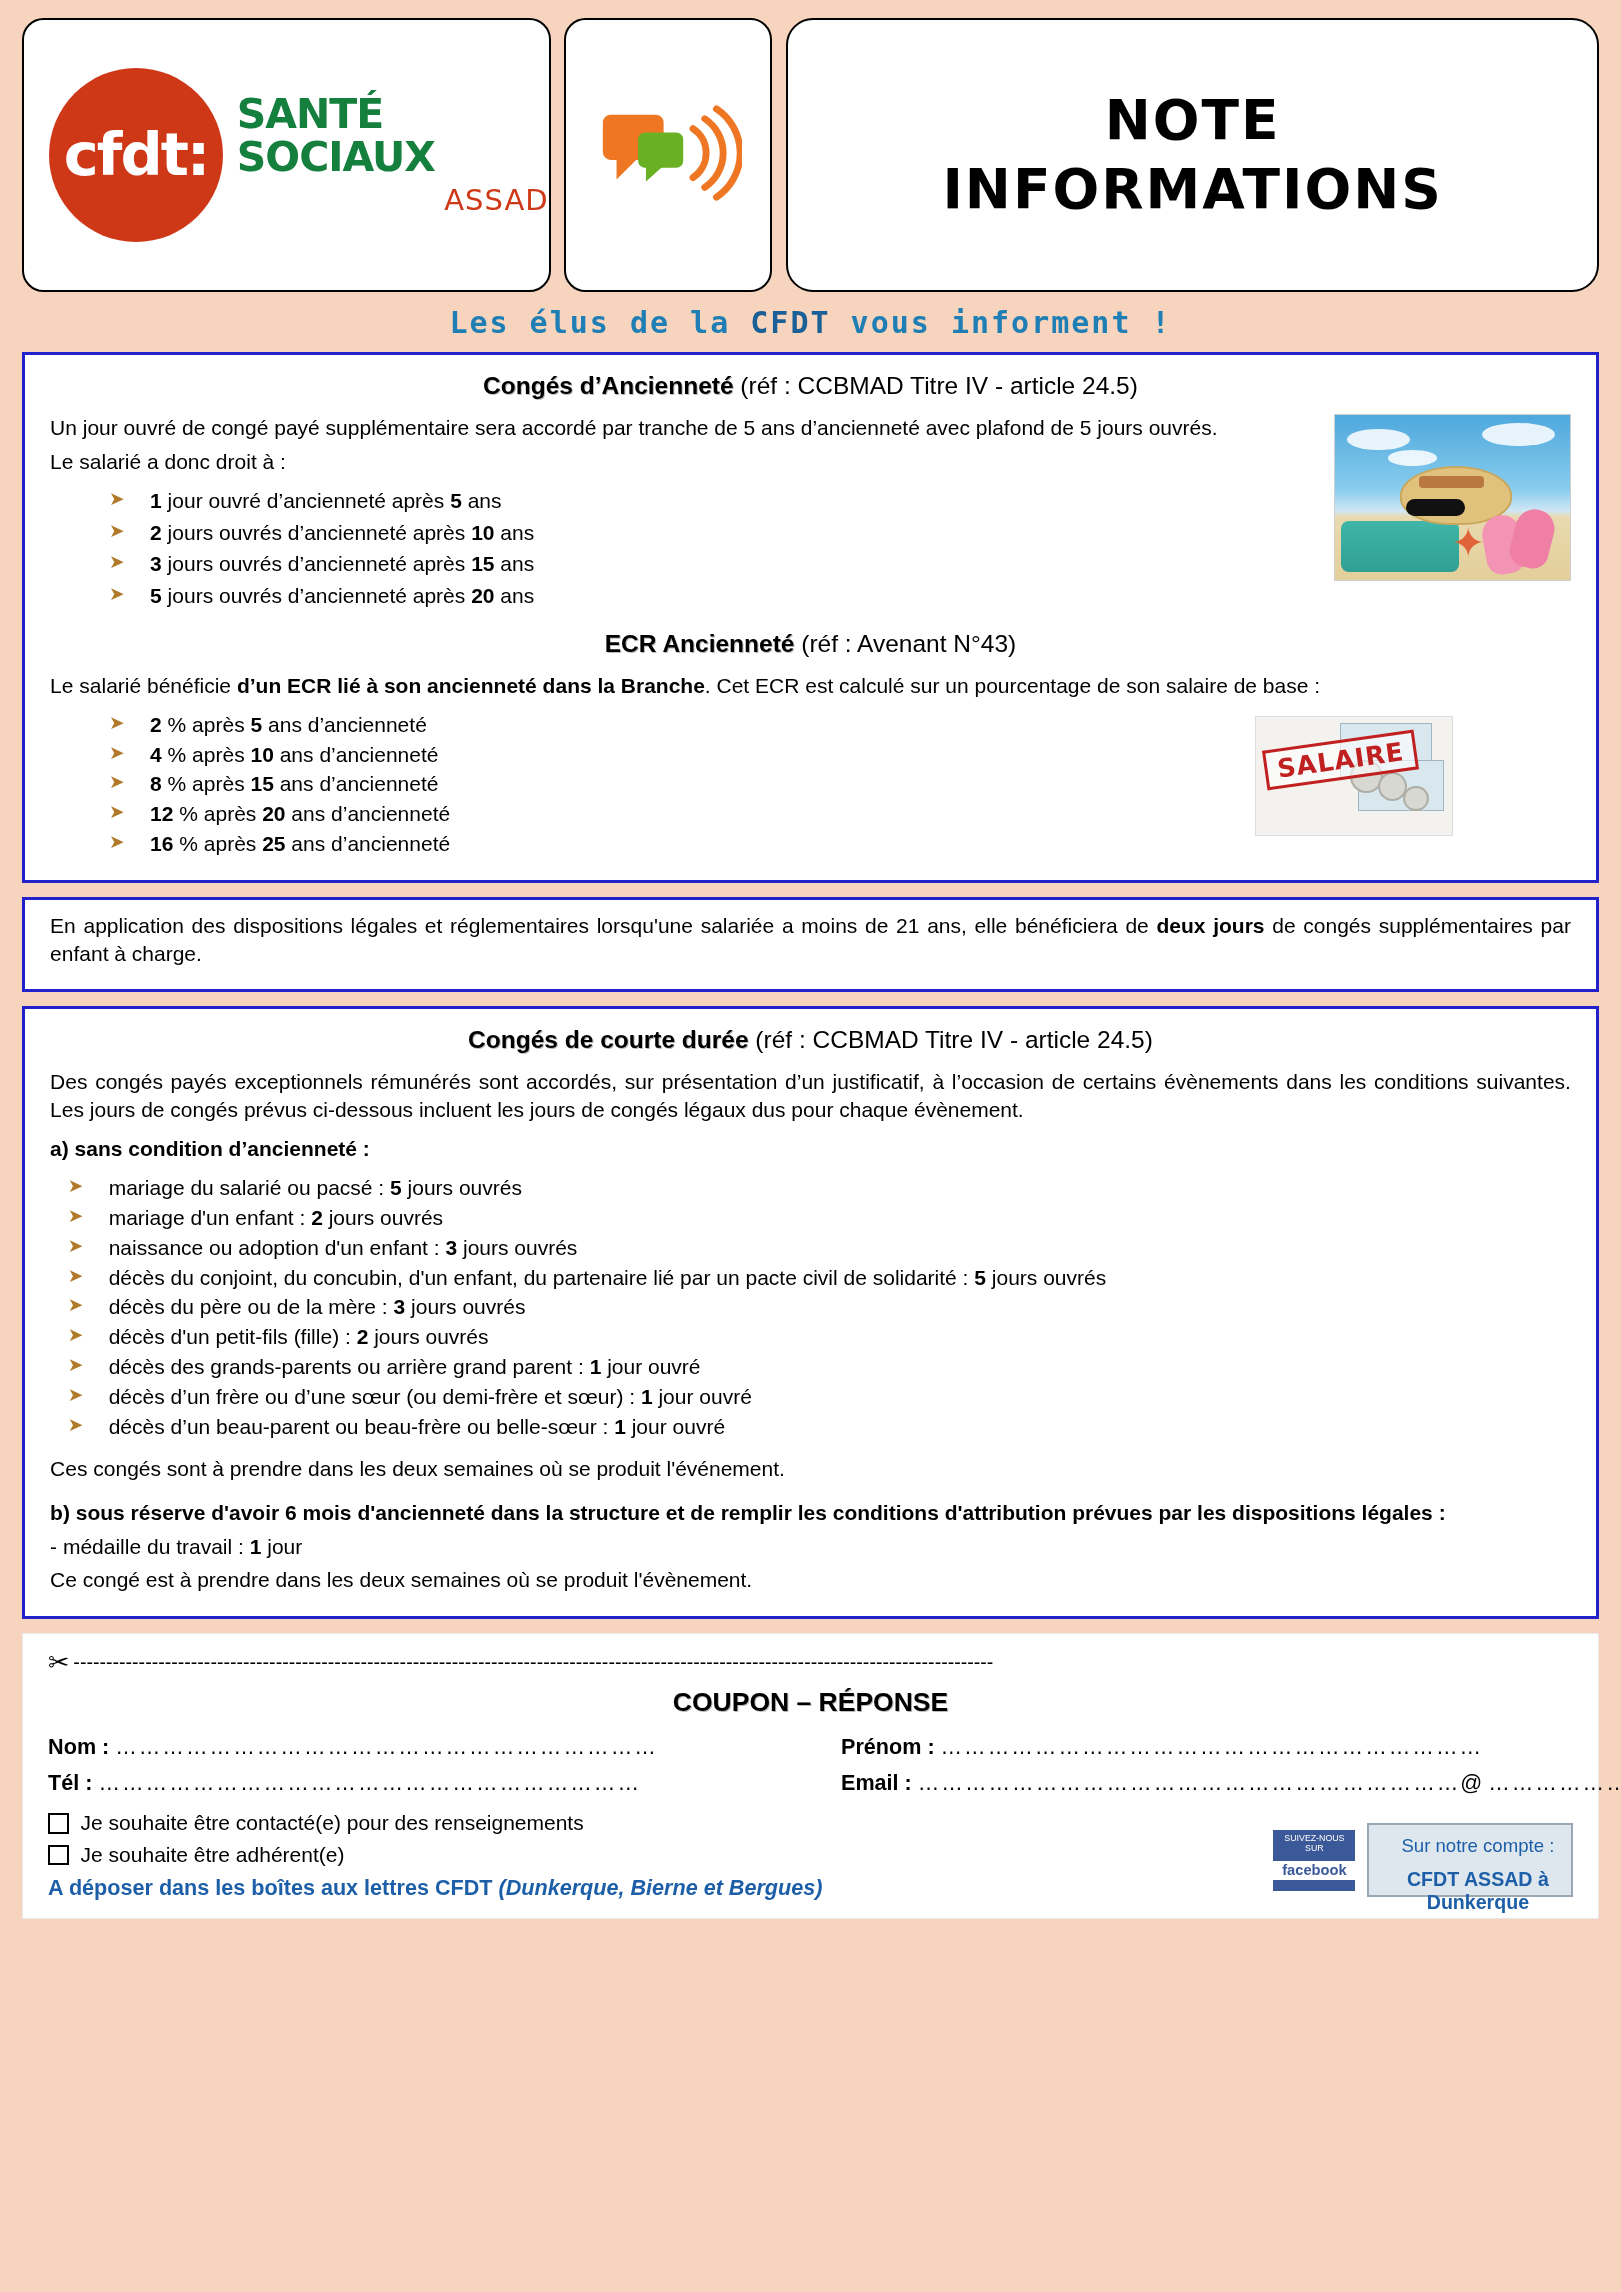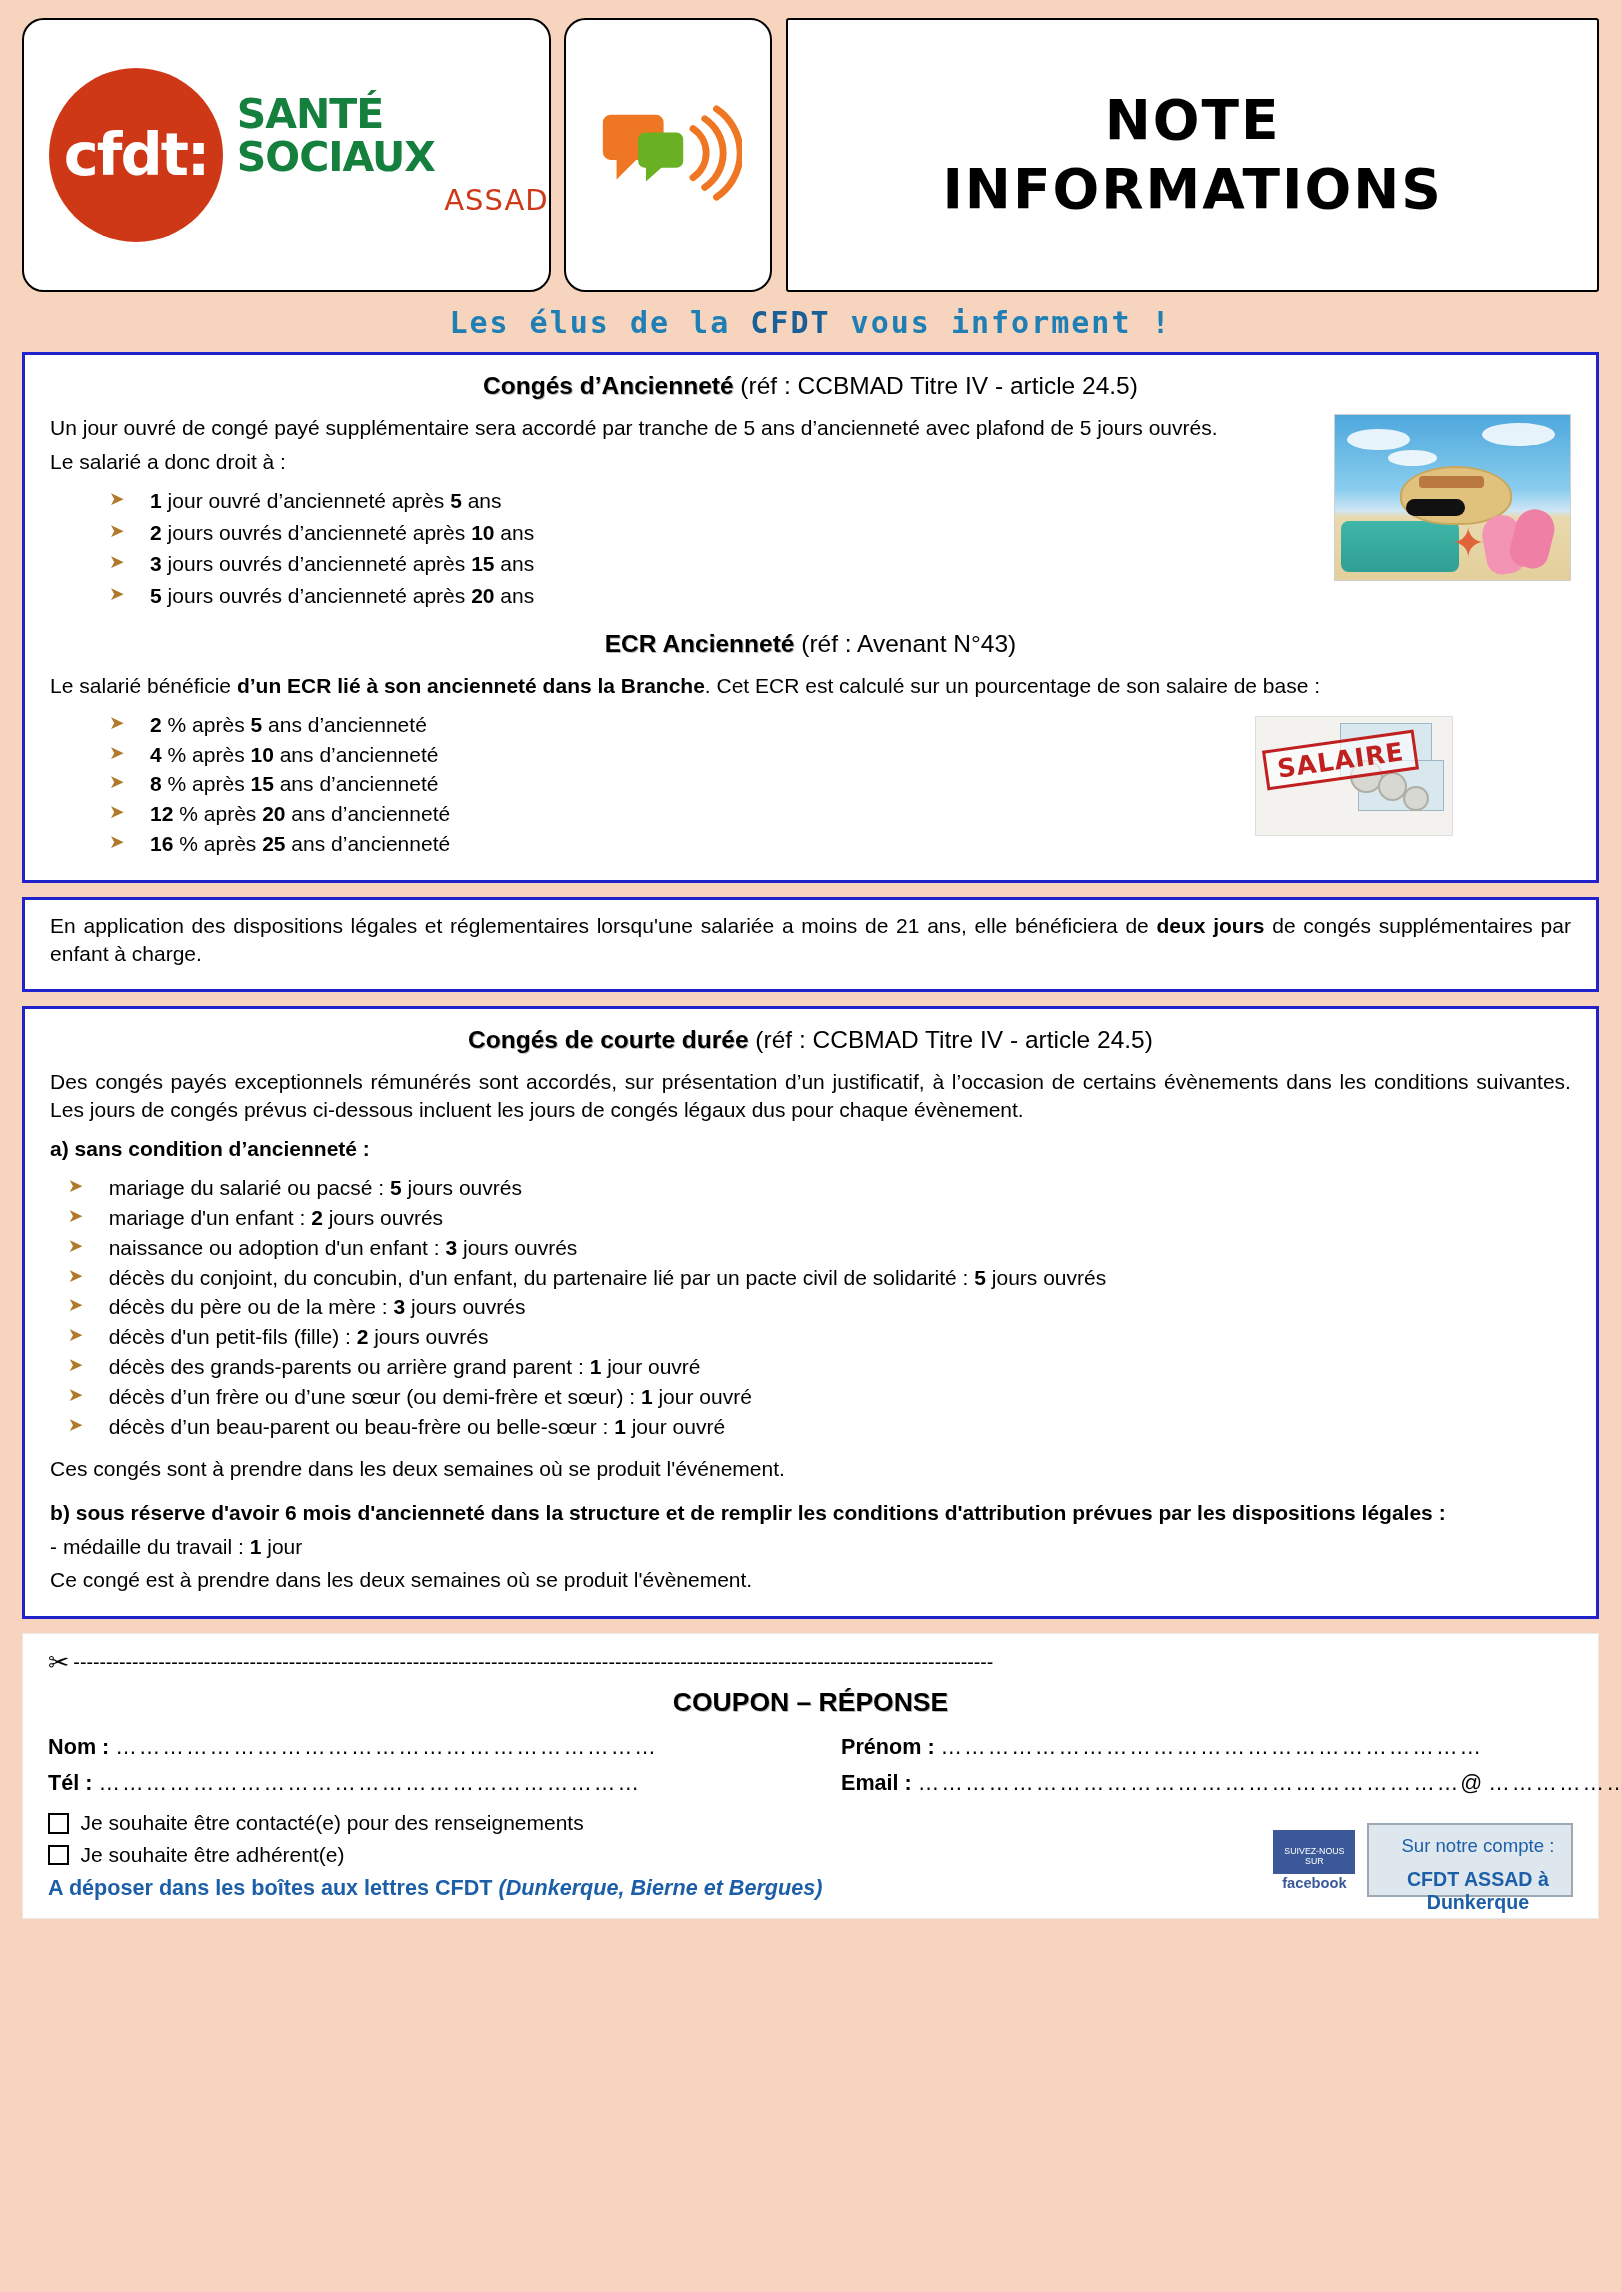--- a/index.html
+++ b/index.html
@@ -83,21 +83,21 @@
     border-radius: 21.6px;
     display: flex;
     align-items: center;
     justify-content: center;
     box-sizing: border-box;
   }
   .title-box {
     flex: 1;
     background: #fff;
     border: 2.9px solid #000;
-    border-radius: 3px;
+    border-radius: 27px;
     display: flex;
     flex-direction: column;
     align-items: center;
     justify-content: center;
     box-sizing: border-box;
   }
   .title-box .t {
     font-size: 55px;
     font-weight: bold;
     letter-spacing: 2px;
@@ -343,21 +343,21 @@
     right: 243px;
     bottom: 27.4px;
     width: 82px;
     height: 61px;
     background: #3b5998;
     color: #fff;
     font-size: 8.8px;
     text-align: center;
     font-family: "Liberation Sans", sans-serif;
     box-sizing: border-box;
-    padding-top: 16px;
+    padding-top: 3px;
     line-height: 1.15;
   }
   .fb-box .fbw {
     background: #fff;
     color: #3b5998;
     font-weight: bold;
     font-size: 14.7px;
     margin-top: 7.8px;
     padding: 1px 0;
   }

